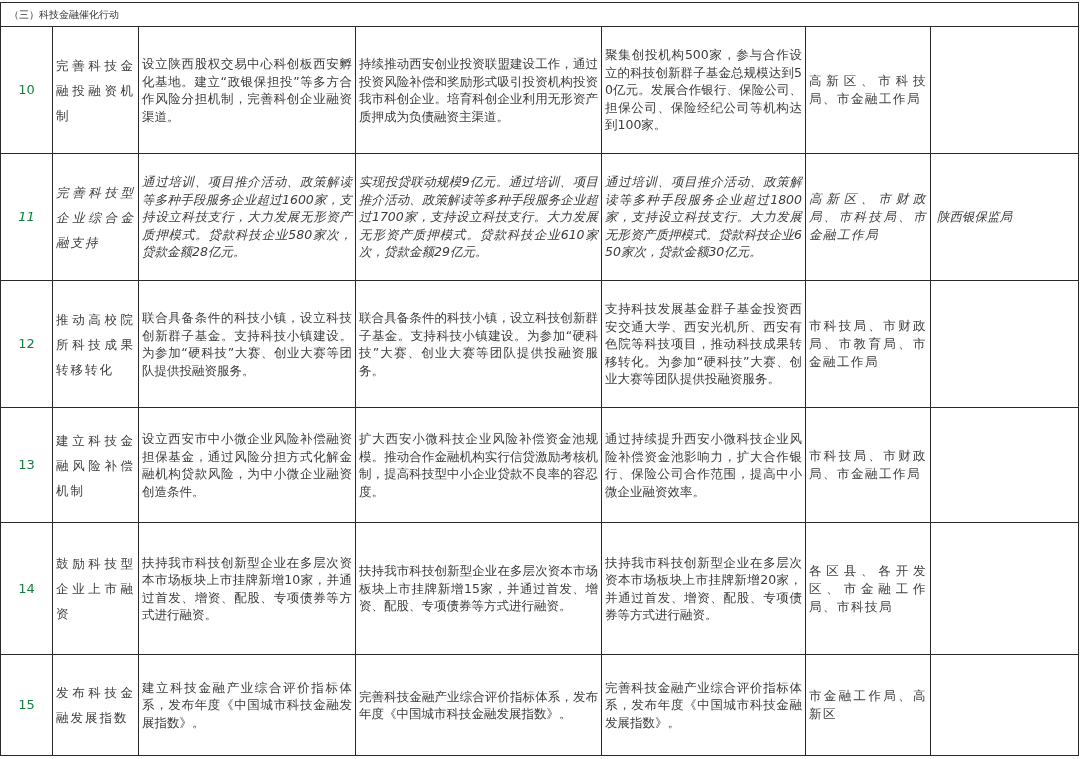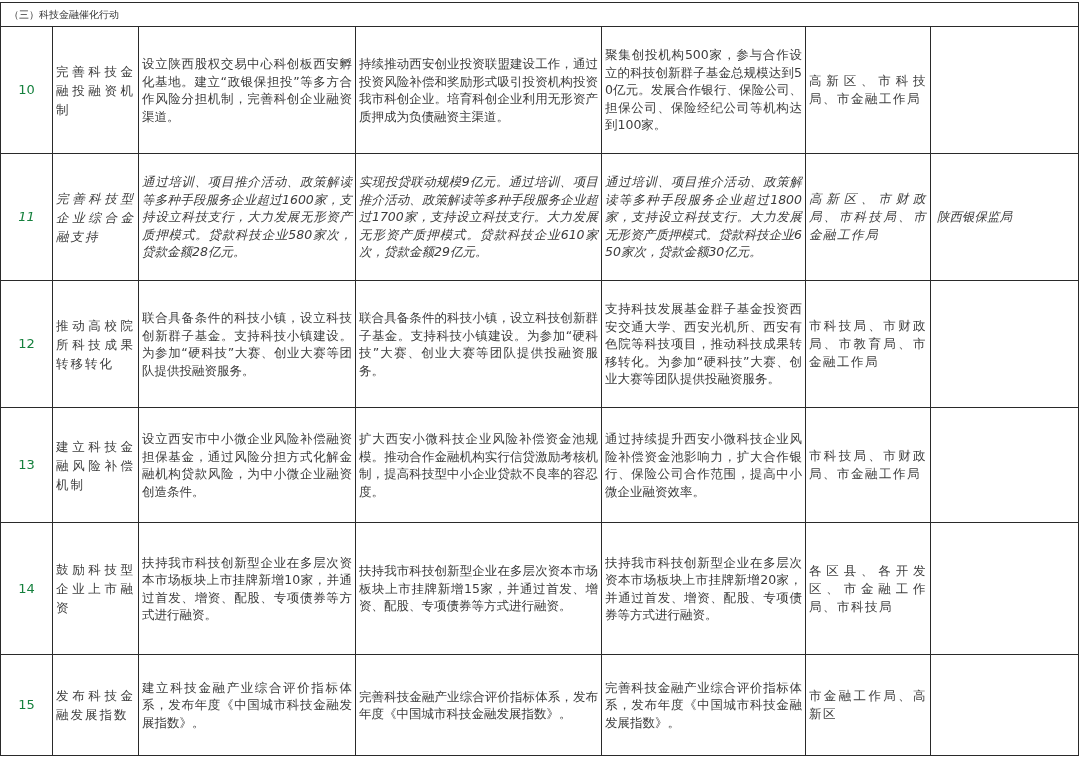--- a/index.html
+++ b/index.html
@@ -39,21 +39,21 @@
     font-size: 10px;
     color: #333;
   }
   .doc-table td.col-num {
     text-align: center;
     font-size: 13px;
     color: #15803d;
   }
   .doc-table td.col-name {
     letter-spacing: 2px;
-    line-height: 19px;
+    line-height: 25px;
   }
   .doc-table td.col-owner {
     letter-spacing: 1.5px;
     line-height: 18px;
   }
   .doc-table td.col-coop {
     padding-left: 6px;
   }
   .row-10 td { height: 126px; }
   .row-11 td { height: 126px; font-style: italic; }

